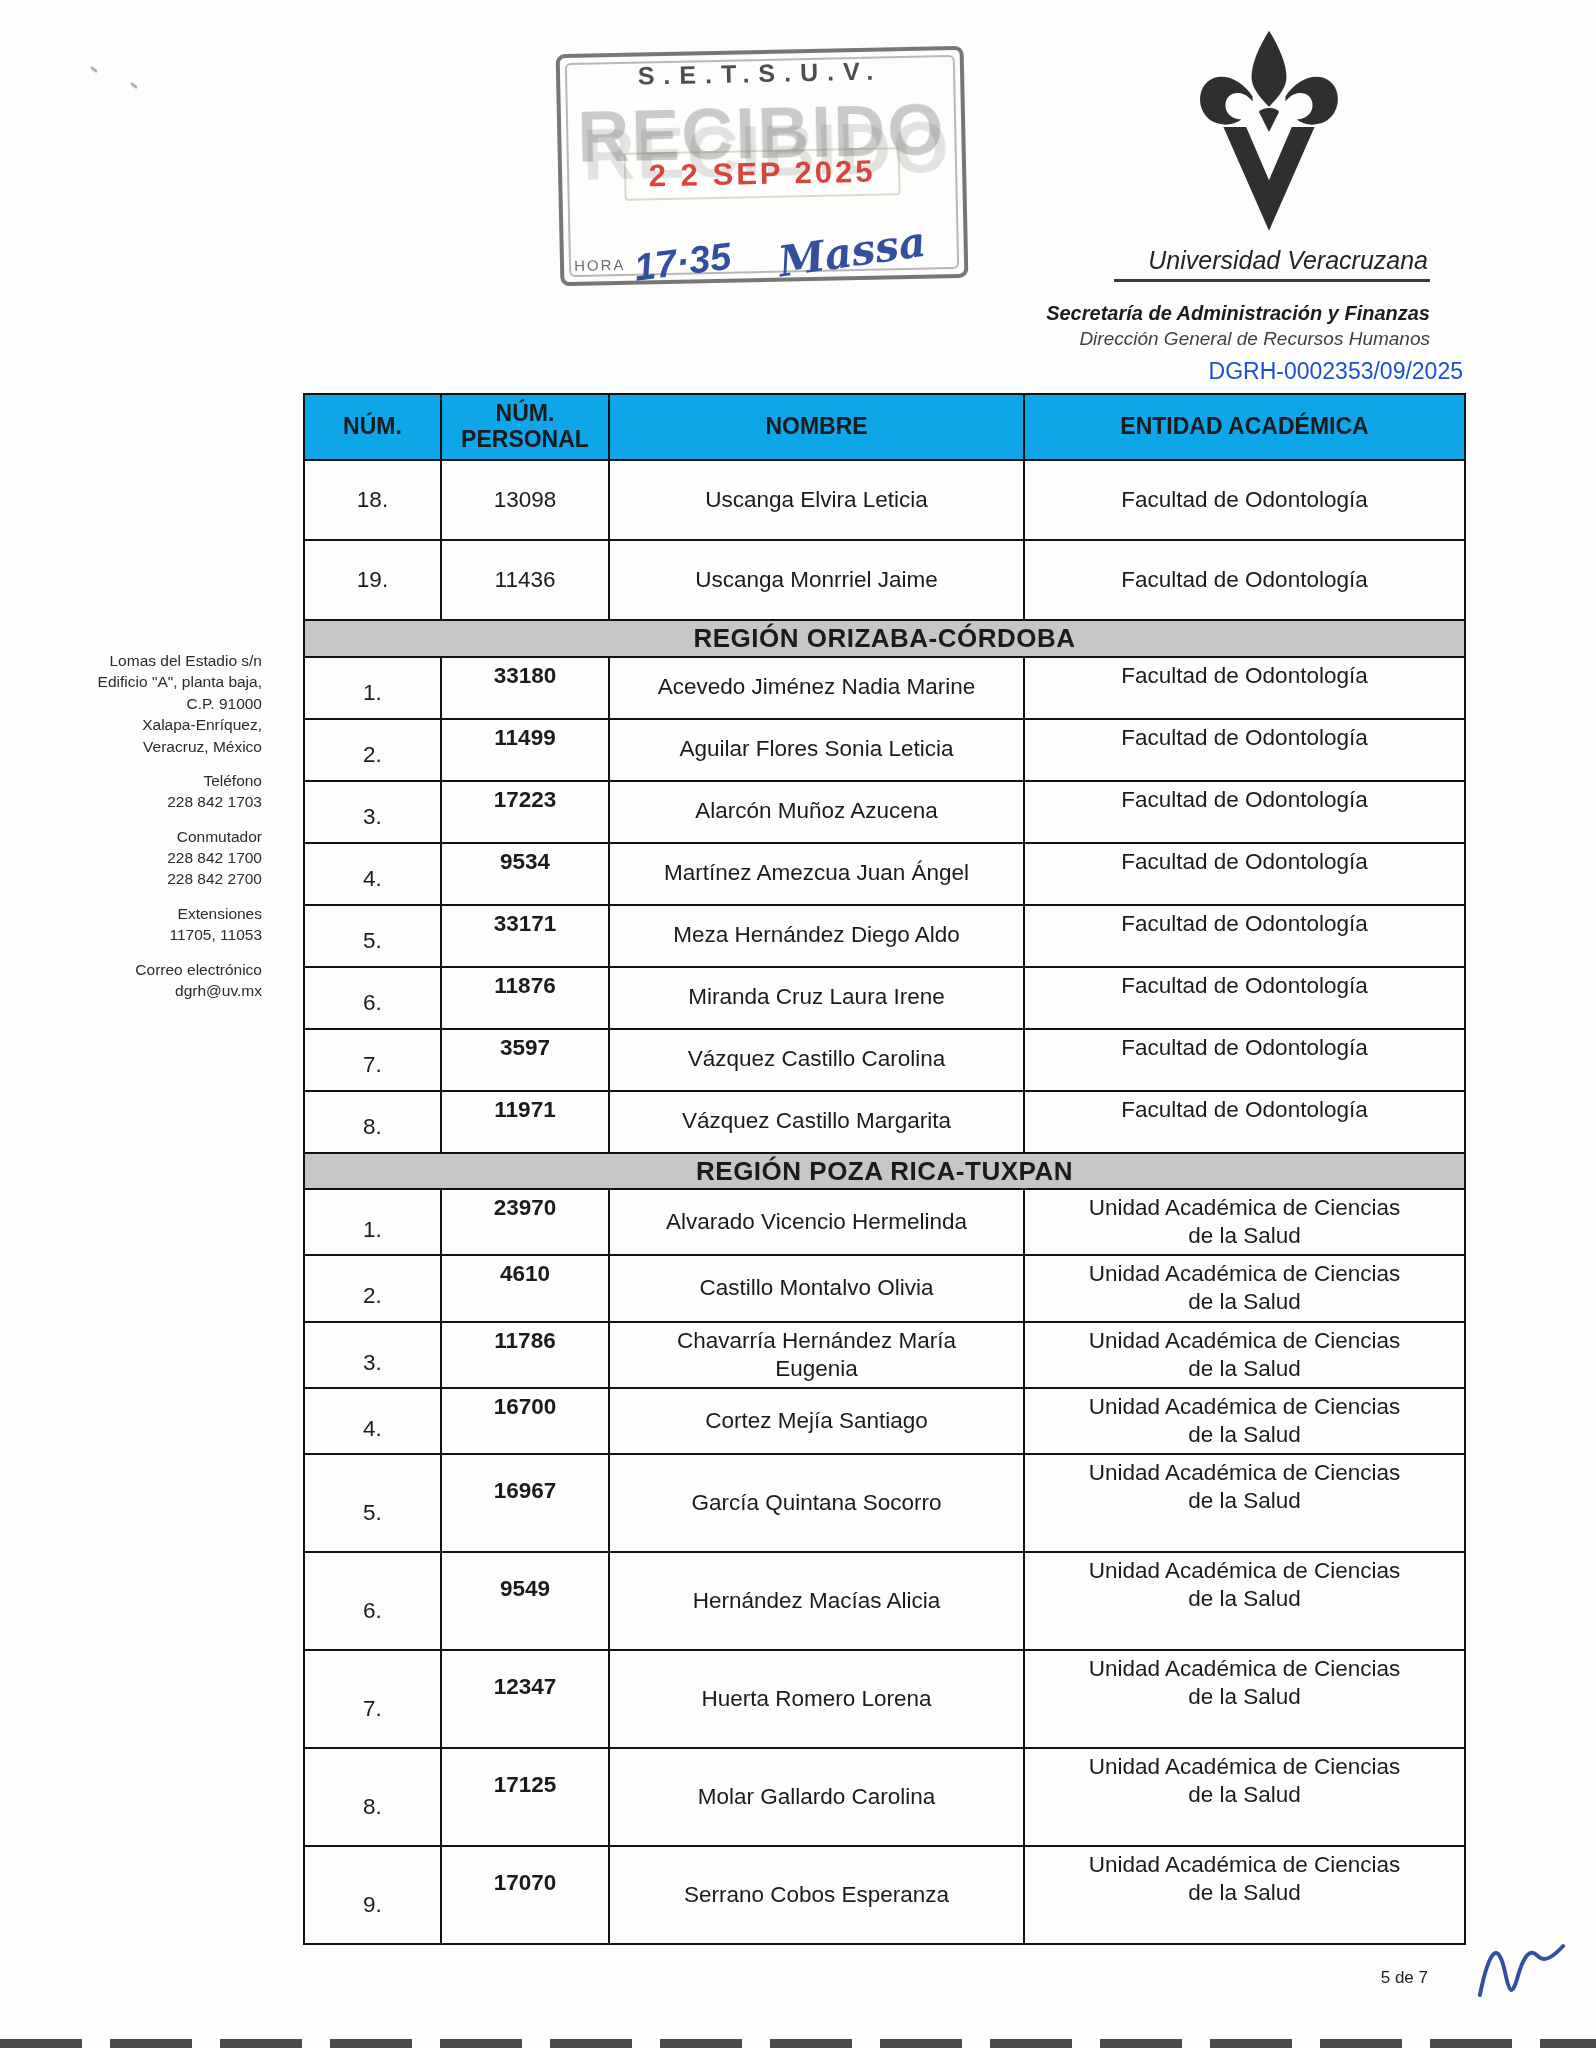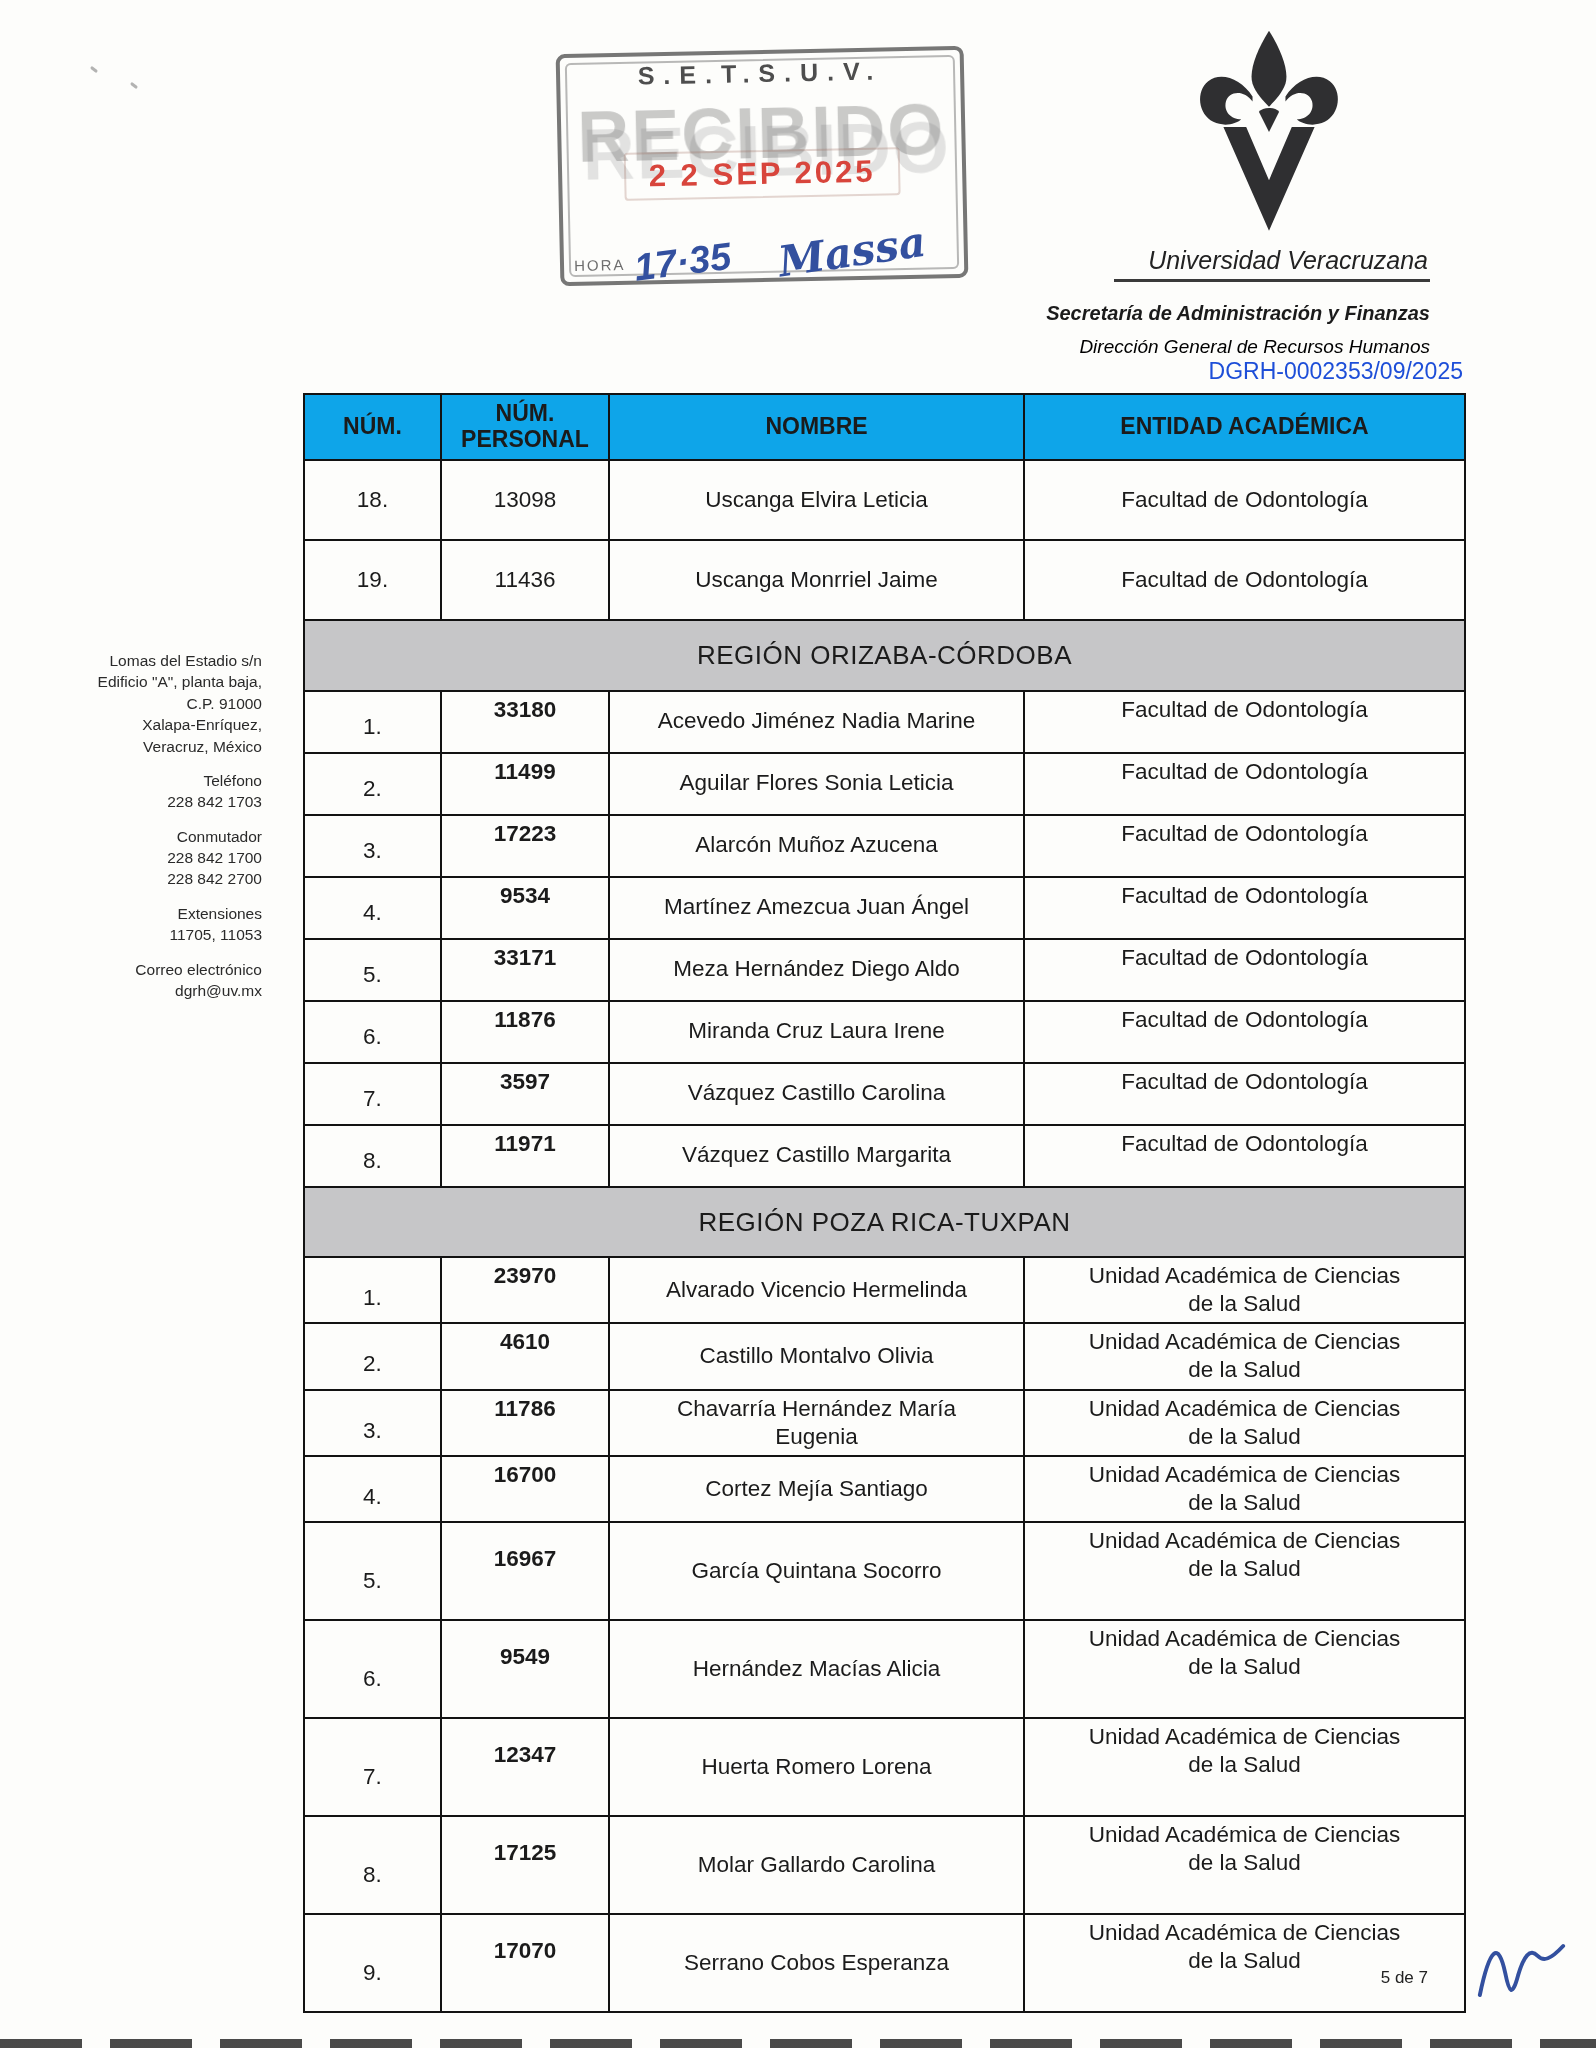--- a/index.html
+++ b/index.html
@@ -35,38 +35,38 @@
   .hand.time { left:74px; bottom:0px; font-size:38px; transform:rotate(-6deg); }
   .hand.name { left:218px; bottom:4px; font-size:42px; transform:rotate(-7deg);
            font-family:"DejaVu Serif", serif; }
 
   
   .uv-logo { position:absolute; left:1193px; top:26px; width:152px; height:212px; }
   .org-text { position:absolute; right:166px; top:246px; text-align:right; width:440px;font-style:italic; }
   .org-name { font-size:25px; color:#222; display:inline-block;
            border-bottom:3px solid #3a3a3a; padding:0 2px 4px 34px; }
   .org-sec  { font-weight:bold; font-size:20px; margin-top:20px; }
-  .org-dep  { font-size:19px; margin-top:11px; color:#000000; }
+  .org-dep  { font-size:19px; margin-top:3px; color:#404040; }
   .doc-ref  { position:absolute; right:133px; top:358px; font-size:23px; color:#1d4ed8; }
 
   
   .sidebar { position:absolute; left:66px; top:650px; width:196px; text-align:right;
            font-size:15.5px; line-height:1.38; color:#2a2a2a; }
   .sidebar .gap { height:13px; }
 
   
   .doc-table { position:absolute; left:303px; top:393px; width:1161px;
            border-collapse:collapse; table-layout:fixed; }
   .doc-table th, .doc-table td { border:2.5px solid #121212; white-space:pre-line; }
   .doc-table th { background:#0ea5e9; font-size:23px; font-weight:bold; height:66px;
            vertical-align:middle; text-align:center; line-height:1.12; }
   .doc-table td { font-size:22.5px; text-align:center; vertical-align:middle;
            line-height:1.25; padding:4px 8px; }
-  tr.region-row td { background:#c6c6c8; font-weight:normal; font-size:26px; height:28px;
-           padding:18px; letter-spacing:.5px; }
+  tr.region-row td { background:#c6c6c8; font-weight:bold; font-size:26px; height:28px;
+           padding:1px; letter-spacing:.5px; }
   tr.sec-0 td { height:80px; }
   tr.sec-1 td { height:62px; }
   tr.sec-2 td { height:64px; }
   tr.sec-2.tall td { height:98px; }
   tr.sec-1 .col-personal, tr.sec-2 .col-personal { vertical-align:top;font-weight:bold; }
   tr.sec-1 .col-entidad,  tr.sec-2 .col-entidad  { vertical-align:top; }
   tr.sec-1 .col-num, tr.sec-2 .col-num { vertical-align:bottom; padding-bottom:10px; }
   tr.sec-2.tall .col-num { padding-bottom:24px; }
   tr.sec-2.tall .col-personal { padding-top:22px; }
 

